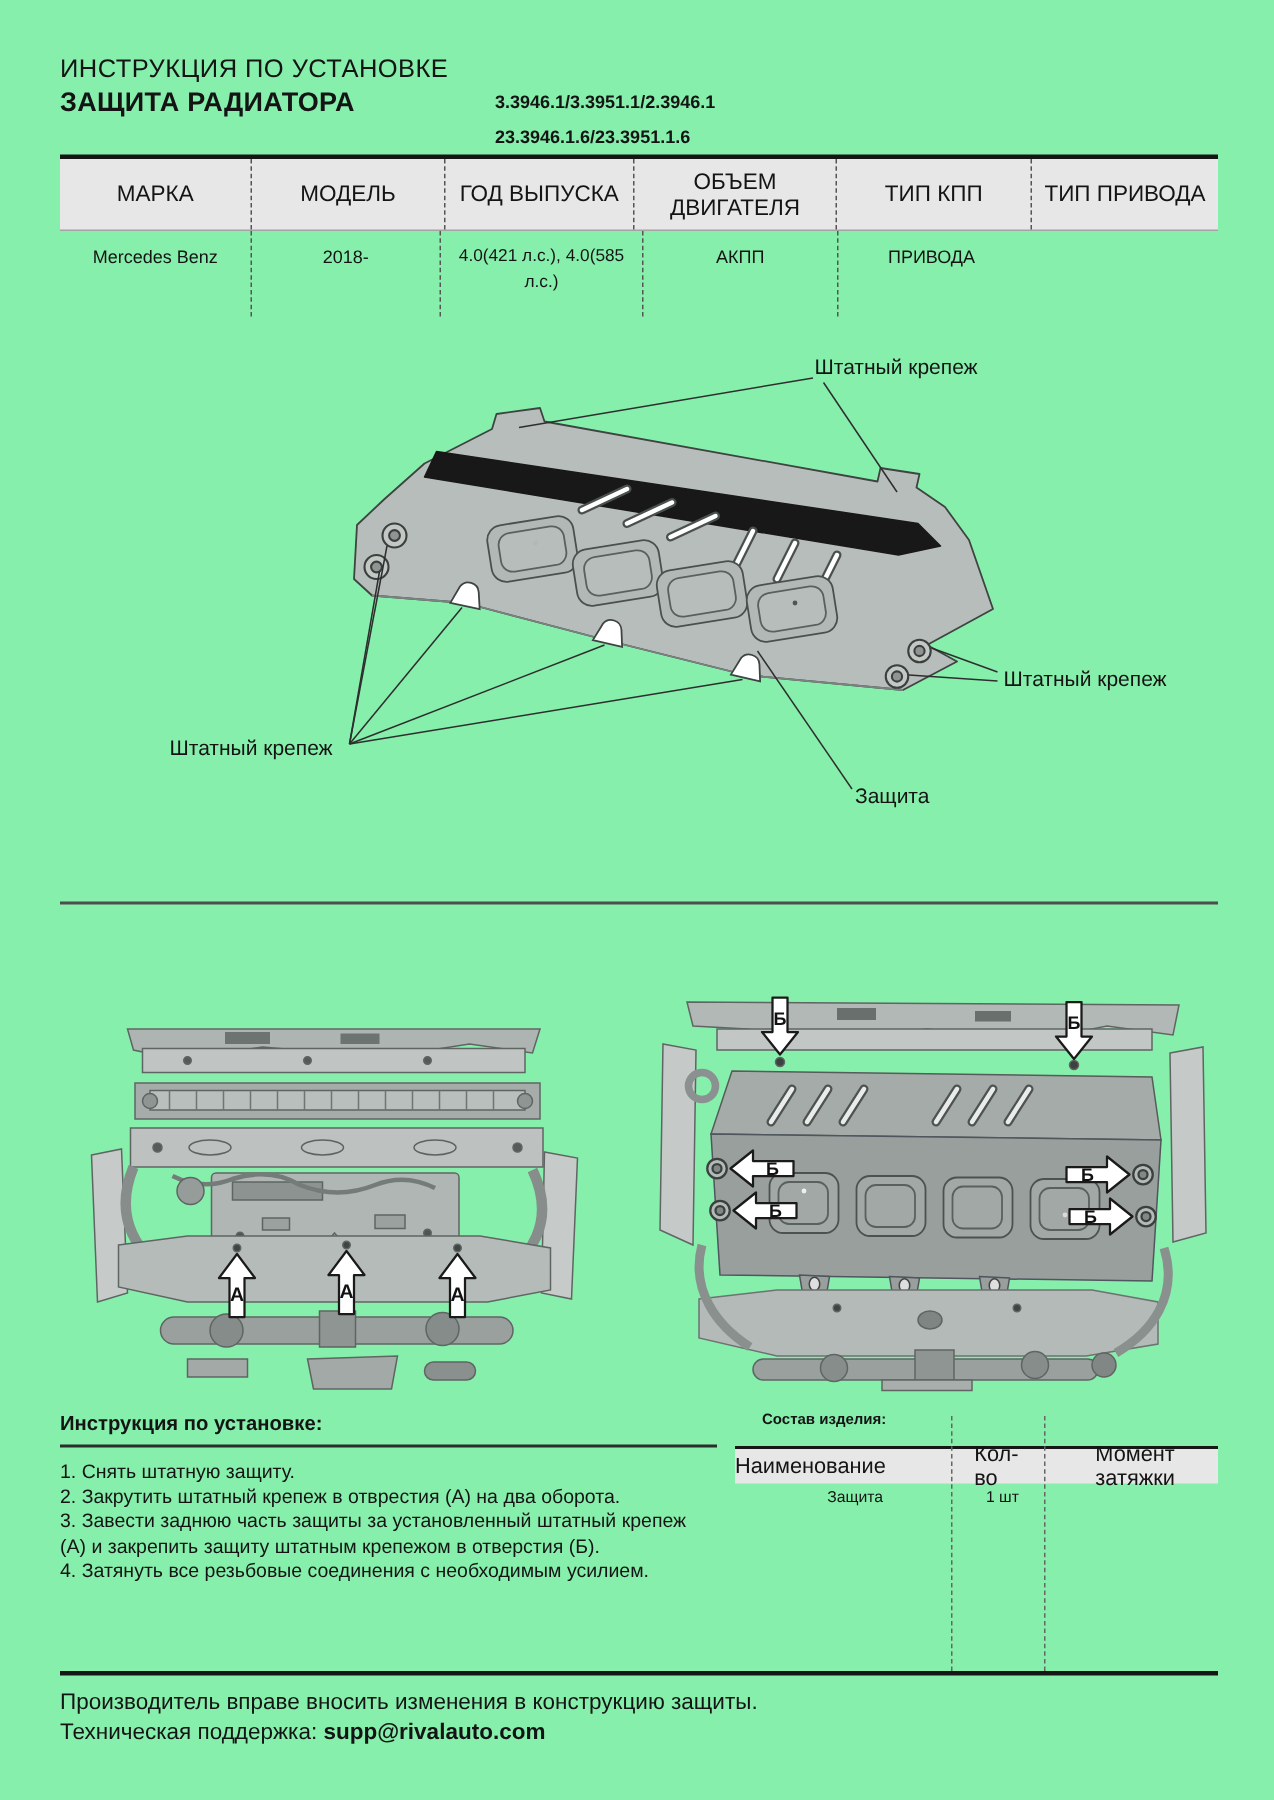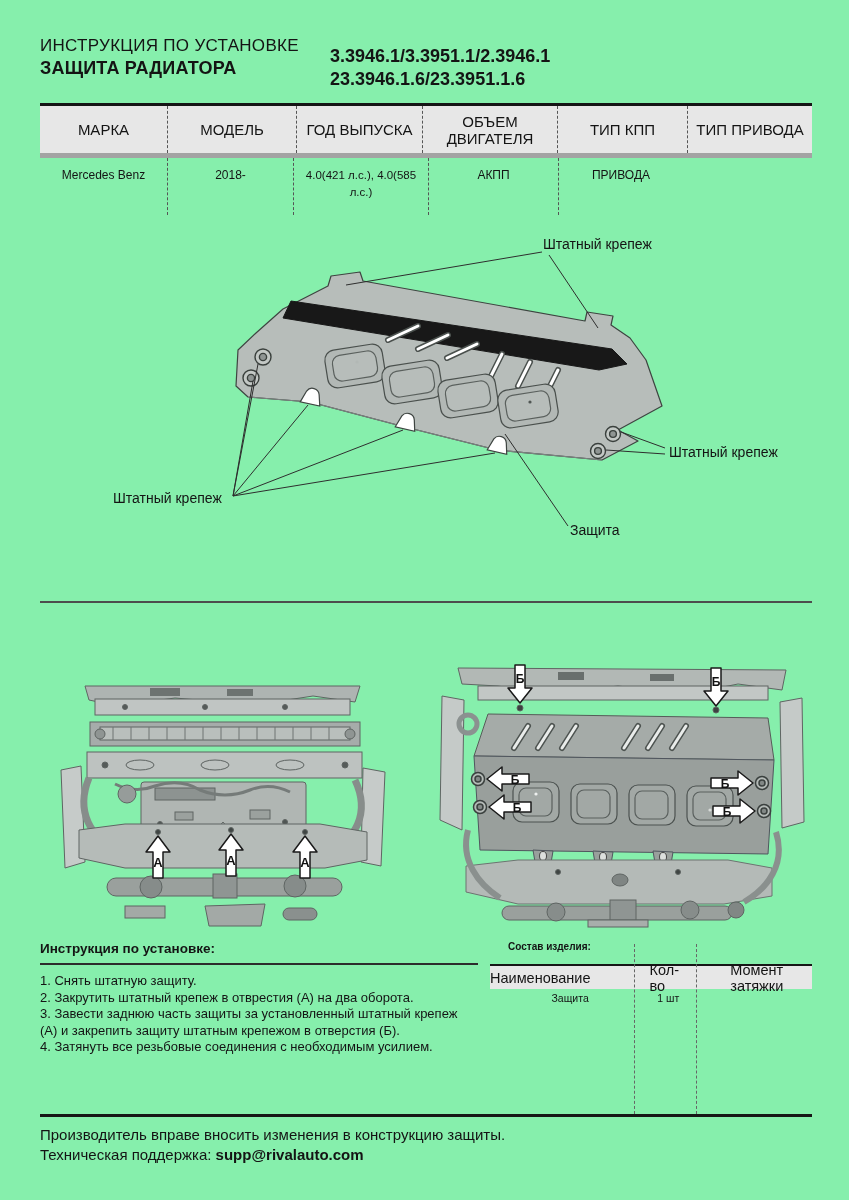--- a/index.html
+++ b/index.html
@@ -6,26 +6,26 @@
   .page{
     position:relative;width:849px;height:1200px;background:#86efac;
     font-family:"Liberation Sans","DejaVu Sans",sans-serif;color:#141414;
     margin:0 auto;overflow:hidden;
   }
   .abs{position:absolute;}
 
   
   .hdr-line1{left:40px;top:36px;font-size:17px;letter-spacing:.3px;}
   .hdr-title{left:40px;top:58px;font-size:18px;font-weight:bold;letter-spacing:.2px;}
-  .hdr-codes{left:330px;top:45px;font-size:18px;font-weight:bold;line-height:23px;white-space:nowrap;}
+  .hdr-codes{left:330px;top:57px;font-size:12px;font-weight:bold;line-height:23px;white-space:nowrap;}
 
   
   .spec-table{left:40px;top:103px;width:772px;border-top:3px solid #151515;}
   .spec-row{display:flex;}
-  .spec-head{background:#e7e7e7;border-bottom:5px solid #a3a3a3;height:47px;}
+  .spec-head{background:#e7e7e7;border-bottom:1px solid #a3a3a3;height:47px;}
   .spec-body{height:57px;}
   .spec-cell{
     box-sizing:border-box;display:flex;align-items:center;justify-content:center;
     text-align:center;font-size:15px;line-height:17px;border-right:1px dashed #555;
   }
   .spec-cell:last-child{border-right:none;}
   .c0{width:128px;}.c1{width:129px;text-align:center;}.c2{width:126px;}.c3{width:135px;}.c4{width:130px;}.c5{width:124px;}
   .spec-body .spec-cell{align-items:flex-start;padding-top:9px;font-size:12px;}
   .spec-body .c3{font-size:11.5px;}
 

